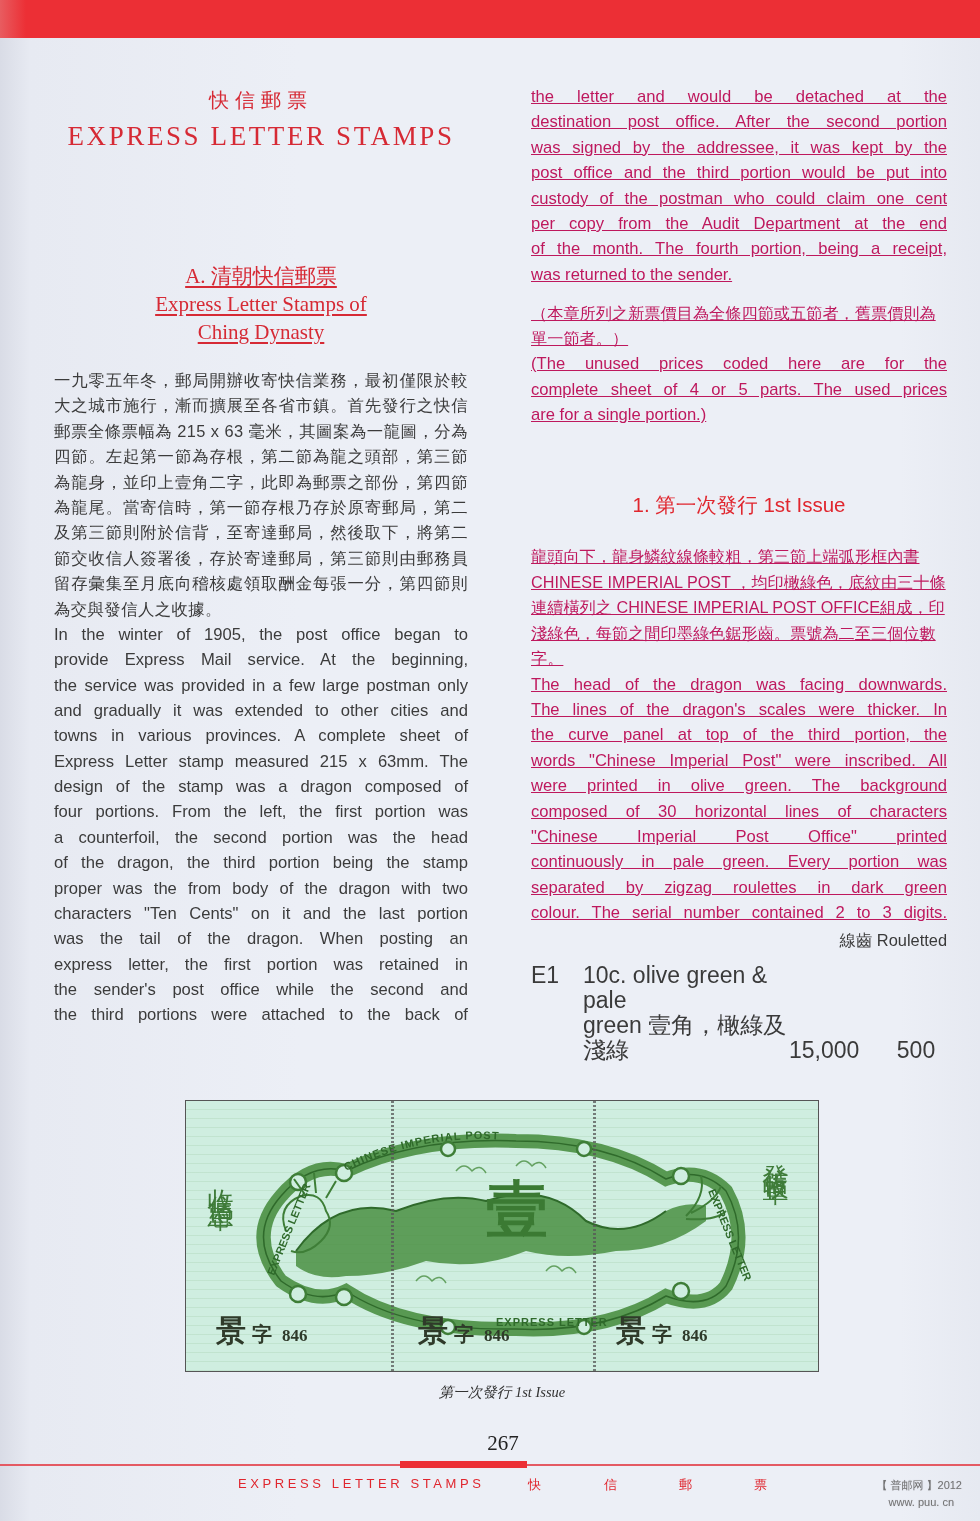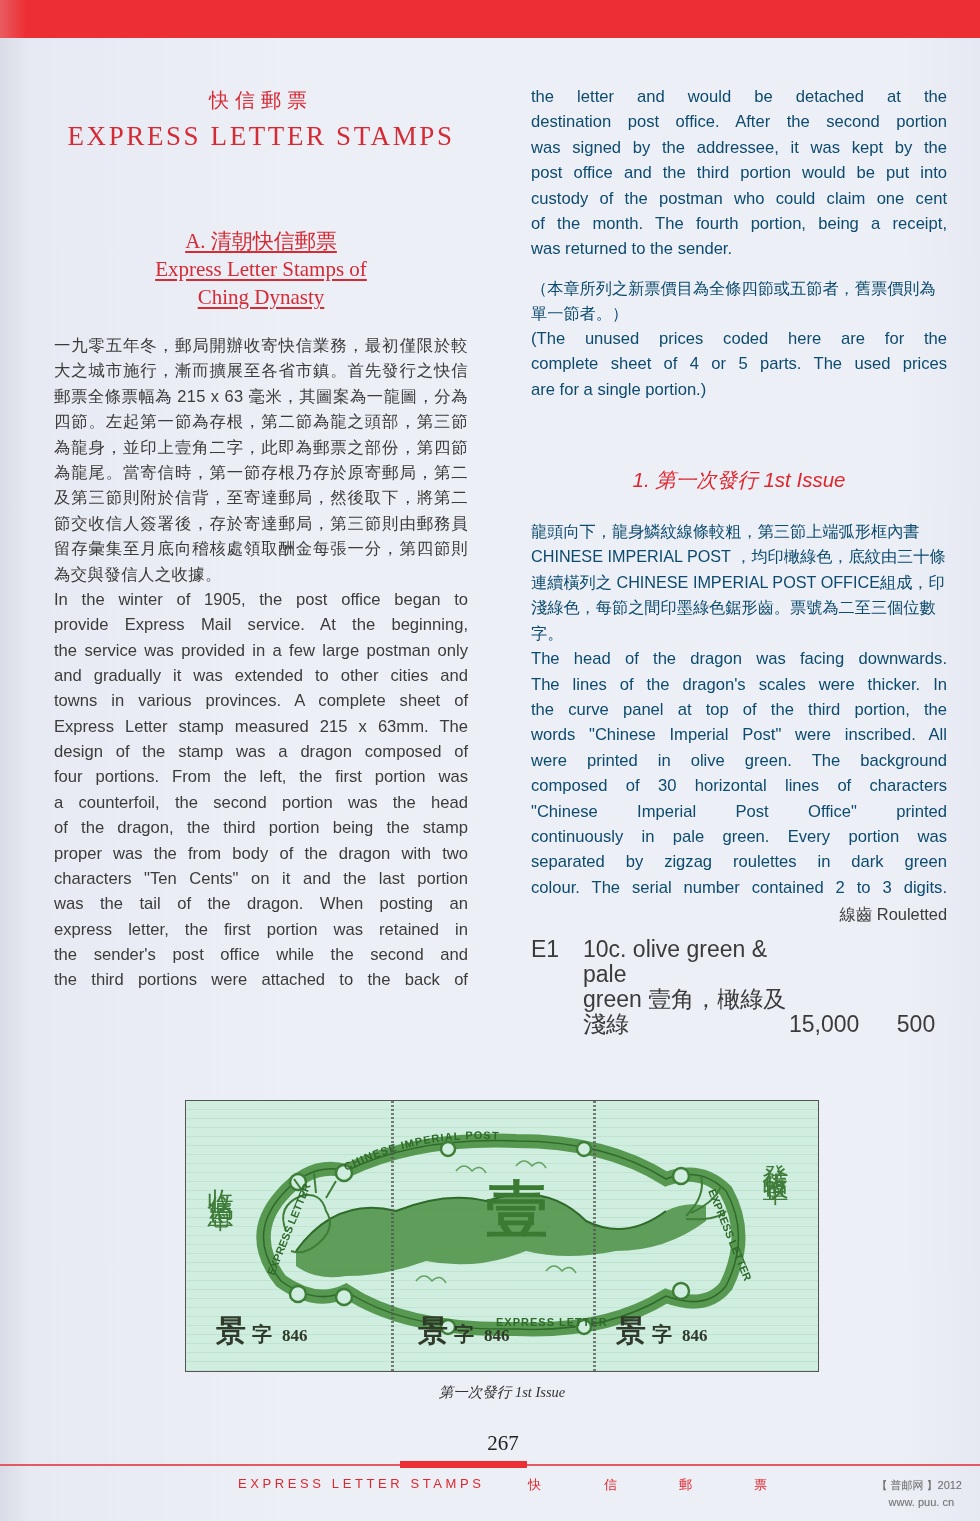--- a/index.html
+++ b/index.html
@@ -27,41 +27,41 @@
 
   .chapter-title-cn {
     text-align:center; color:#d62a35; font-family:"DejaVu Serif", serif;
     font-size:20px; letter-spacing:6px; margin:0; padding-left:0; line-height:36px;
   }
   .chapter-title-en {
     text-align:center; color:#d62a35; font-family:"Liberation Serif", serif;
     font-size:27px; letter-spacing:2.6px; margin:0; line-height:36px;
   }
   .section-heading {
-    margin-top:73px; text-align:center; color:#d62a35;
+    margin-top:108px; text-align:center; color:#d62a35;
     font-family:"Liberation Serif", serif; font-size:21px; line-height:28px;
   }
   .section-heading span { text-decoration:underline; text-underline-offset:3px; display:block; }
 
   .para-cn {
     margin-top:22px; font-size:16.4px; line-height:25.4px; color:#3b3b3b;
     text-align:justify; letter-spacing:0.4px;
   }
   .para-en {
     font-size:16.6px; line-height:25.35px; color:#3b3b3b; text-align:justify;
     text-align-last:left;
   }
   .para-en .ln, .right-col .ln { display:block; text-align:justify; text-align-last:justify; white-space:nowrap; }
   .para-en .ln.last, .right-col .ln.last { text-align-last:left; }
 
-  .r-block { font-size:16.6px; line-height:25.4px; color:#0c4a6e; }
+  .r-block { font-size:16.6px; line-height:25.4px; color:#be185d;text-decoration:underline; }
   .r-note-cn { margin-top:14px; font-size:16.2px; line-height:25px; }
   .r-note-en { }
   .issue-heading {
-    margin-top:64px; text-align:center; color:#e0262e; font-size:20.5px; line-height:28px;font-style:italic;
+    margin-top:64px; text-align:center; color:#e0262e; font-size:20.5px; line-height:28px;
   }
   .issue-cn { margin-top:25px; font-size:16.2px; line-height:25.4px; }
   .date-line { margin-top:12px; font-size:16.4px; line-height:25px; }
   .perf-line { text-align:right; margin-top:2px; font-size:16.4px; line-height:25px; }
   .listing { display:grid; grid-template-columns:52px 1fr 96px 62px; font-size:23px; line-height:25px; margin-top:10px; }
   .listing .num-u { align-self:end; text-align:left; }
   .listing .num-used { align-self:end; text-align:center; }
 
   .stamp {
     position:absolute; left:185px; top:1100px; width:632px; height:270px;
@@ -139,20 +139,21 @@
   </div>
 </div>
 
 <div class="col right-col">
   <div class="r-block">
     <span class="ln">the letter and would be detached at the</span>
     <span class="ln">destination post office. After the second portion</span>
     <span class="ln">was signed by the addressee, it was kept by the</span>
     <span class="ln">post office and the third portion would be put into</span>
     <span class="ln">custody of the postman who could claim one cent</span>
+    <span class="ln">per copy from the Audit Department at the end</span>
     <span class="ln">of the month. The fourth portion, being a receipt,</span>
     <span class="ln last">was returned to the sender.</span>
   </div>
 
   <div class="r-block r-note-cn">（本章所列之新票價目為全條四節或五節者，舊票價則為單一節者。）</div>
   <div class="r-block r-note-en">
     <span class="ln">(The unused prices coded here are for the</span>
     <span class="ln">complete sheet of 4 or 5 parts. The used prices</span>
     <span class="ln last">are for a single portion.)</span>
   </div>

